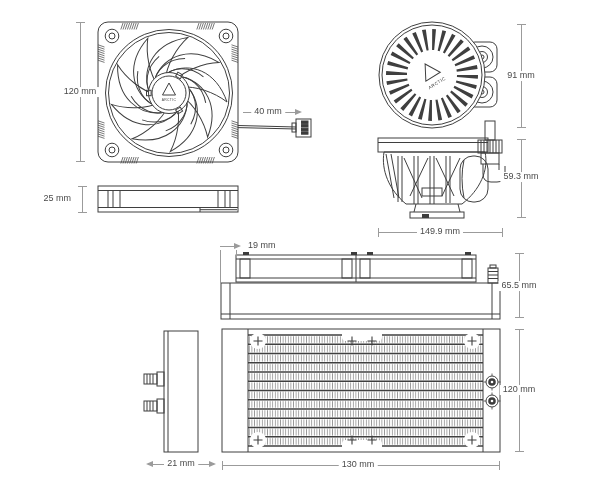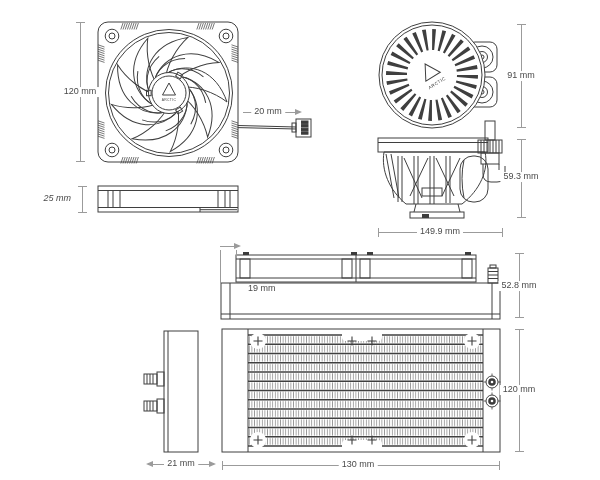--- a/index.html
+++ b/index.html
@@ -4,22 +4,22 @@
 <style>
   html,body{margin:0;padding:0;background:#fff;}
   .canvas{position:relative;width:600px;height:480px;background:#ffffff;
           font-family:"Liberation Sans",sans-serif;overflow:hidden;}
   .abs{position:absolute;display:block;}
   .vline,.hline,.htick,.vtick{position:absolute;background:#9b9b9b;}
   .vline{width:1px;} .hline{height:1px;}
   .htick{width:9px;height:1px;} .vtick{width:1px;height:9px;}
   .dlabel{position:absolute;transform:translate(-50%,-50%);background:#fff;
           padding:0 3px;font-size:9px;line-height:1.1;color:#4a4a4a;white-space:nowrap;}
-  .dlabel-left{transform:translate(-100%,-50%);font-style:italic;}
-  .dlabel-right{transform:translate(0,-50%);margin-top:43px;}
+  .dlabel-left{transform:translate(-100%,-50%);}
+  .dlabel-right{transform:translate(0,-50%);}
   .arr{position:absolute;width:0;height:0;border-top:3px solid transparent;border-bottom:3px solid transparent;}
   .arr-r{border-left:7px solid #9b9b9b;}
   .arr-l{border-right:7px solid #9b9b9b;}
   svg text{stroke:none;fill:#3f3f3f;}
 </style>
 </head>
 <body>
 
 <div class="canvas">
 
@@ -289,21 +289,21 @@
   <div>
     <div class="vline" style="left:80px;top:22px;height:140px"></div>
     <div class="htick" style="left:76px;top:22px"></div>
     <div class="htick" style="left:76px;top:161px"></div>
     <span class="dlabel" style="left:80px;top:92px">120 mm</span>
   </div>
 
   <div>
     <div class="hline" style="left:243px;top:112px;width:53px"></div>
     <div class="arr arr-r" style="left:295px;top:109px"></div>
-    <span class="dlabel" style="left:268px;top:112px">20 mm</span>
+    <span class="dlabel" style="left:268px;top:112px">40 mm</span>
   </div>
 
   <div>
     <div class="vline" style="left:82px;top:186px;height:27px"></div>
     <div class="htick" style="left:78px;top:186px"></div>
     <div class="htick" style="left:78px;top:212px"></div>
     <span class="dlabel dlabel-left" style="left:74px;top:199px">25 mm</span>
   </div>
 
   <div>
@@ -332,21 +332,21 @@
     <div class="arr arr-r" style="left:234px;top:243px"></div>
     <div class="vline" style="left:220px;top:250px;height:33px"></div>
     <div class="vline" style="left:236px;top:250px;height:6px"></div>
     <span class="dlabel dlabel-right" style="left:245px;top:246px">19 mm</span>
   </div>
 
   <div>
     <div class="vline" style="left:519px;top:253px;height:65px"></div>
     <div class="htick" style="left:515px;top:253px"></div>
     <div class="htick" style="left:515px;top:317px"></div>
-    <span class="dlabel" style="left:519px;top:286px">52.8 mm</span>
+    <span class="dlabel" style="left:519px;top:286px">65.5 mm</span>
   </div>
 
   <div>
     <div class="arr arr-l" style="left:146px;top:461px"></div>
     <div class="hline" style="left:152px;top:464px;width:12px"></div>
     <div class="hline" style="left:198px;top:464px;width:12px"></div>
     <div class="arr arr-r" style="left:209px;top:461px"></div>
     <span class="dlabel" style="left:181px;top:464px">21 mm</span>
   </div>
 

